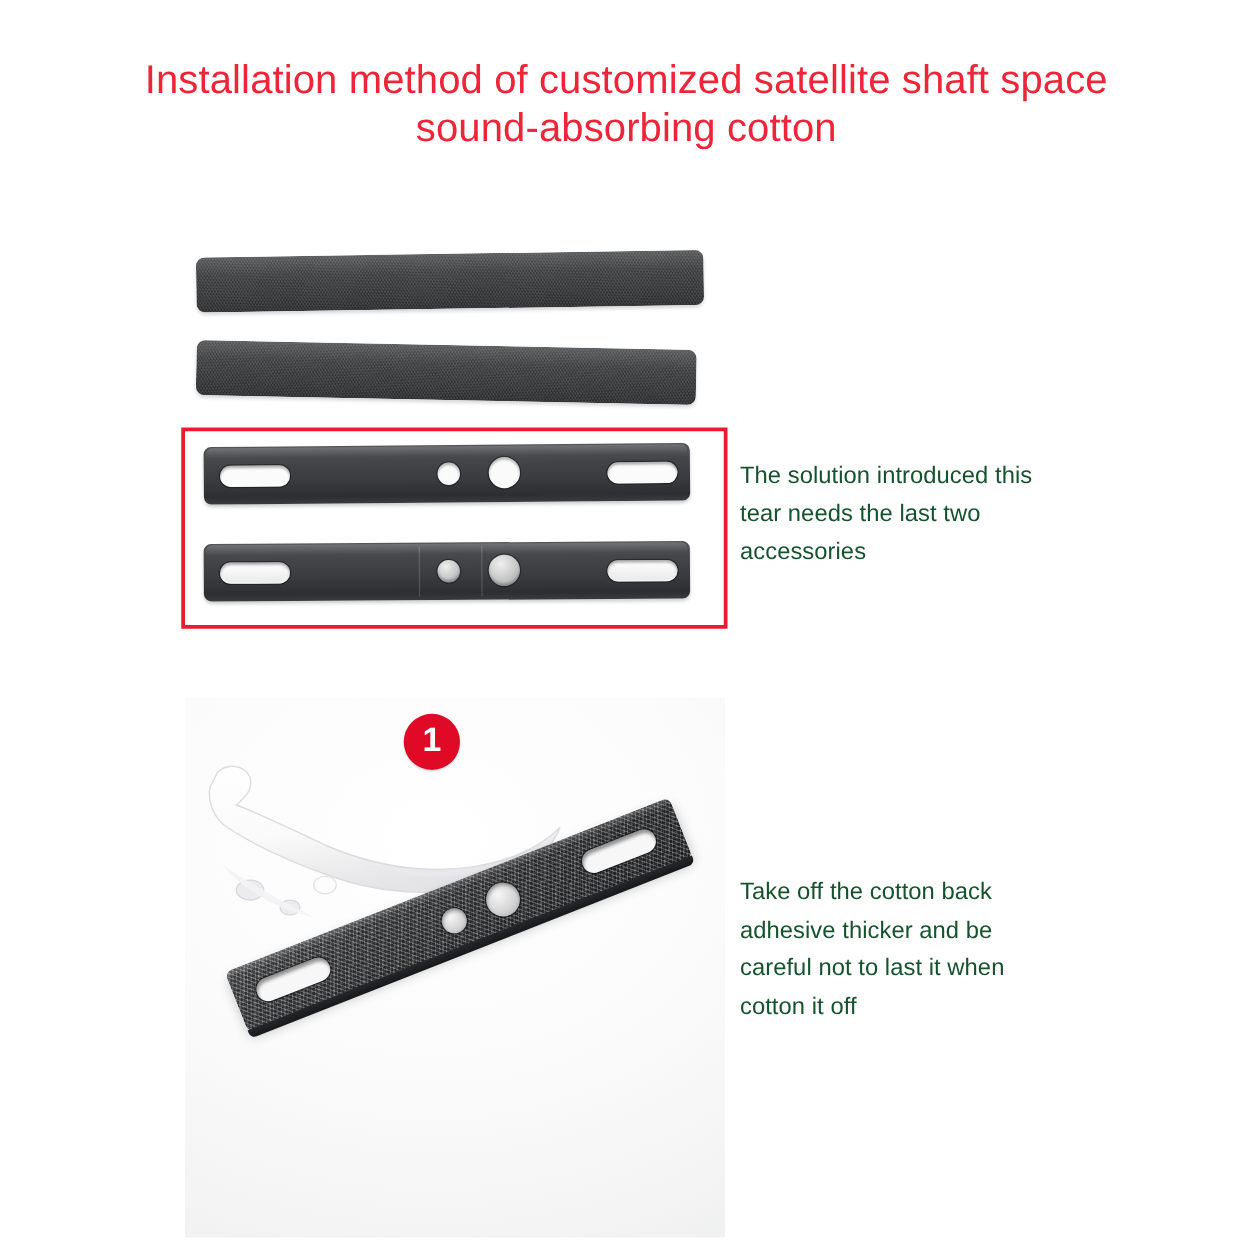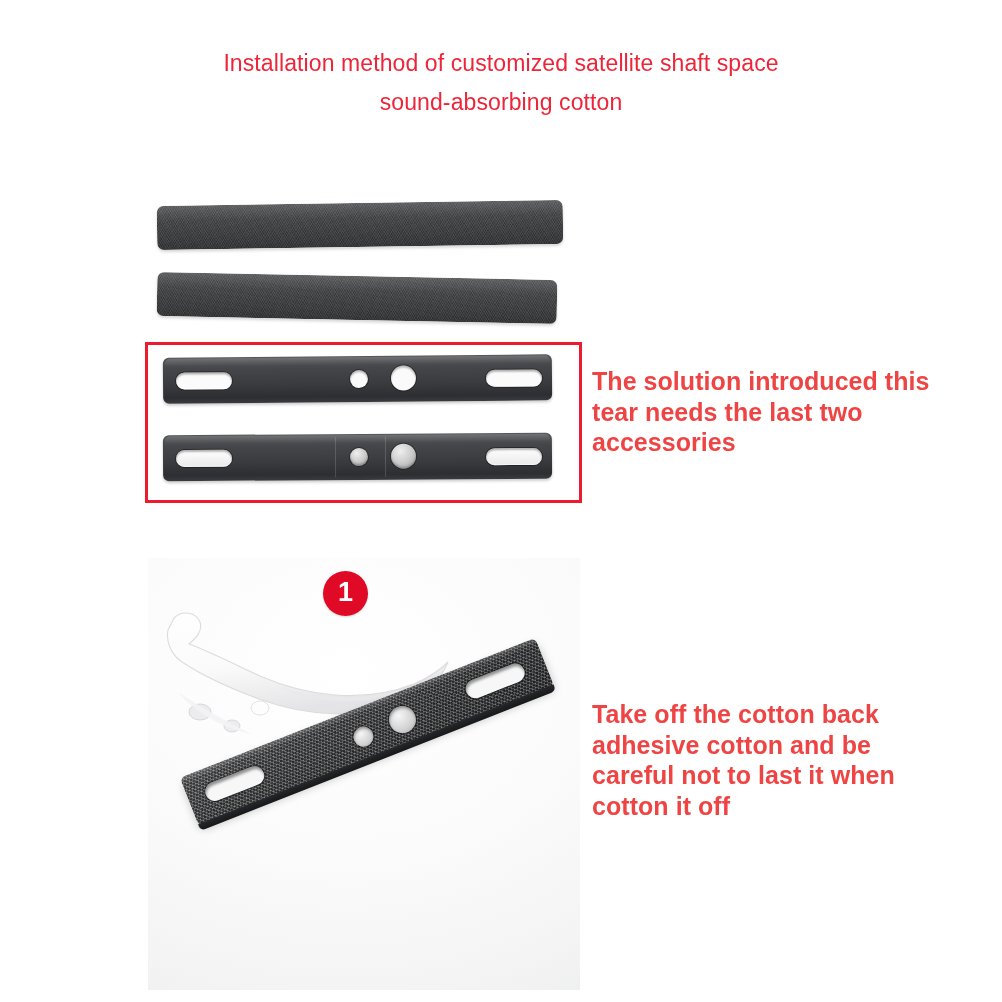--- a/index.html
+++ b/index.html
@@ -17,21 +17,21 @@
   }
 
   
   #title-block {
     position: absolute;
     left: 0;
     top: 44px;
     width: 1002px;
     text-align: center;
     color: #ee2539;
-    font-size: 23px;
+    font-size: 32px;
     font-weight: 400;
     line-height: 39px;
     letter-spacing: 0.1px;
   }
   #title-block .tline { display: block; white-space: pre; }
 
   
   .foam-strip {
     position: absolute;
     border-radius: 7px;
@@ -134,24 +134,24 @@
     top: 3px; bottom: 3px;
     width: 1px;
     background: rgba(255,255,255,0.16);
   }
   .seam-a { left: 172px; }
   .seam-b { left: 222px; }
 
   
   .callout {
     position: absolute;
-    color: #ef4444;
-    font-size: 25px;
+    color: #14532d;
+    font-size: 19px;
     line-height: 30.5px;
-    font-weight: 700;
+    font-weight: 400;
     letter-spacing: 0.05px;
   }
   .callout .cline { display: block; white-space: pre; }
   #callout-solution { left: 592px; top: 366px; width: 400px; }
   #callout-peel     { left: 592px; top: 699px; width: 404px; }
 
   
   #photo-panel {
     position: absolute;
     left: 148px; top: 558px;
@@ -307,16 +307,16 @@
   </div>
 
 </div>
 
 <div id="step-badge">
   <span>1</span>
 </div>
 
 <div class="callout" id="callout-peel">
   <span class="cline">Take off the cotton back</span>
-  <span class="cline">adhesive cotton and be</span>
+  <span class="cline">adhesive thicker and be</span>
   <span class="cline">careful not to last it when</span>
   <span class="cline">cotton it off</span>
 </div>
 
 </body></html>

